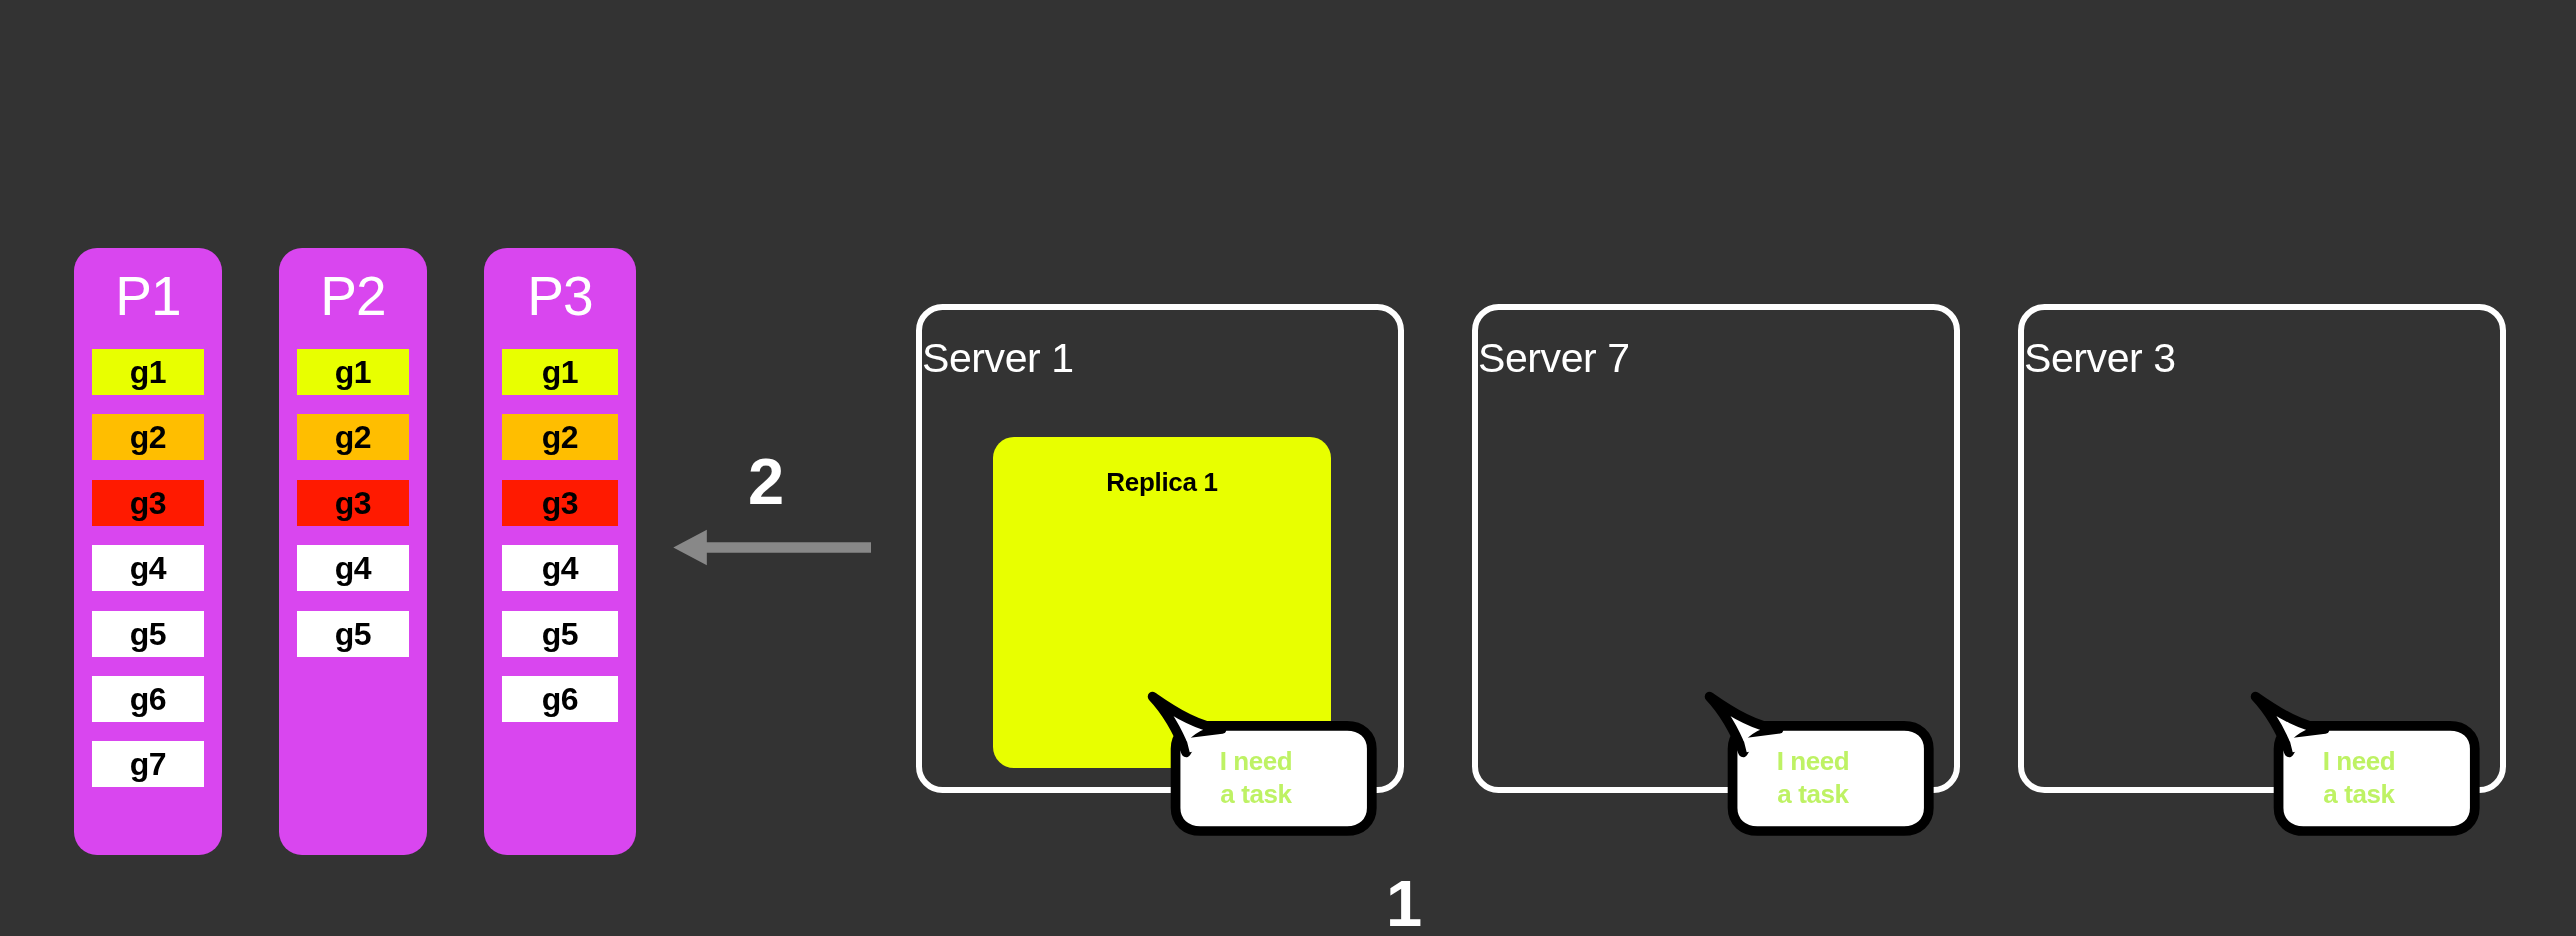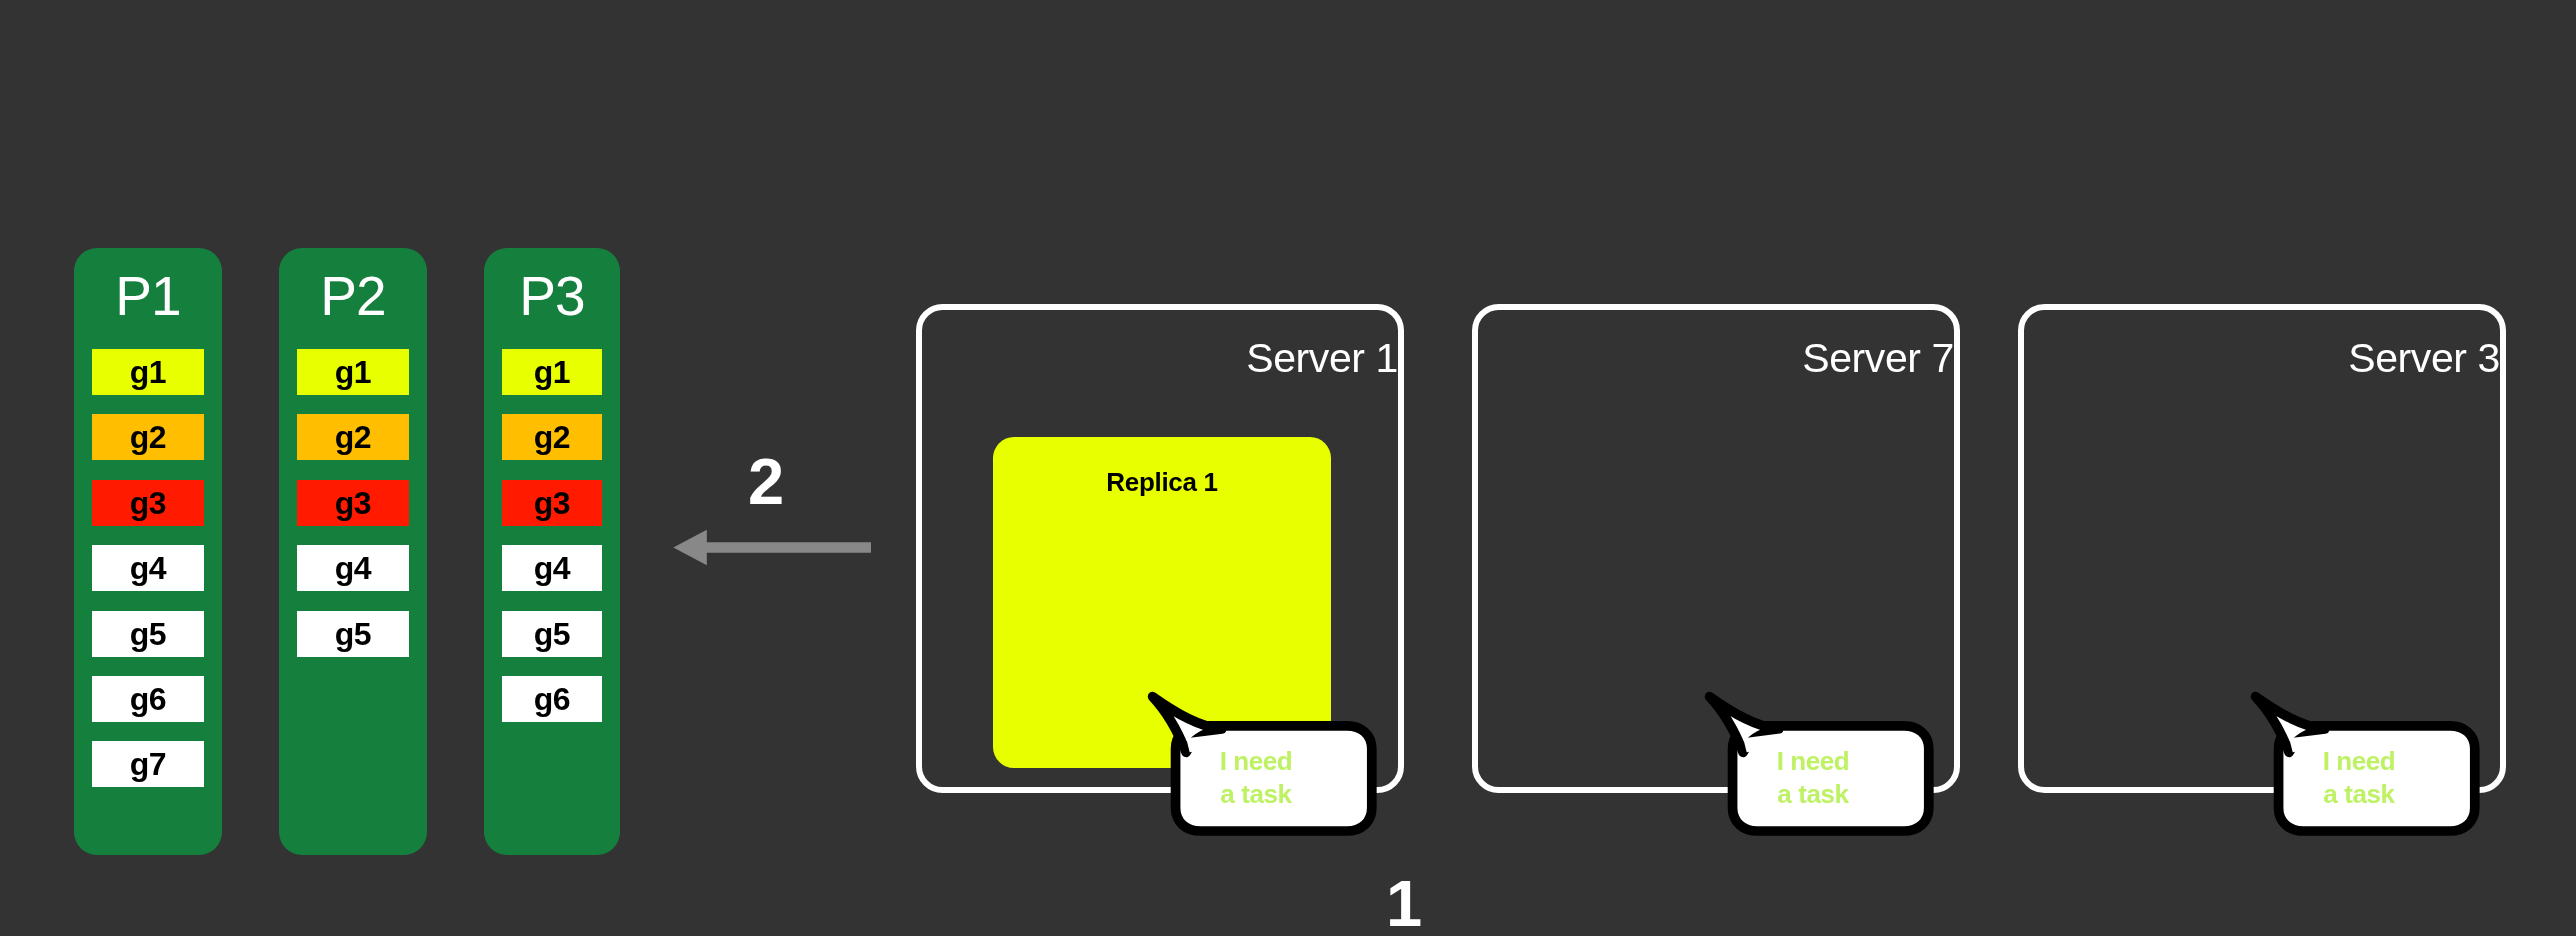--- a/index.html
+++ b/index.html
@@ -16,21 +16,21 @@
     position: relative;
     width: 2576px;
     height: 937px;
     background: #333333;
     overflow: hidden;
   }
 
   
   .partition-card {
     position: absolute;
-    background: #15803d;
+    background: #d946ef;
     border-radius: 23px;
     box-sizing: border-box;
   }
   .partition-title {
     position: absolute;
     left: 0;
     right: 0;
     top: 21px;
     text-align: center;
     color: #ffffff;
@@ -79,21 +79,21 @@
     border: 6.2px solid #ffffff;
     border-radius: 26.5px;
     box-sizing: border-box;
     background: transparent;
   }
   .server-title {
     position: absolute;
     left: 0;
     right: 0;
     top: 28px;
-    text-align: right;
+    text-align: left;
     color: #ffffff;
     font-size: 41px;
     font-weight: 400;
     line-height: 1;
     letter-spacing: -0.4px;
     white-space: nowrap;
   }
   .replica-box {
     position: absolute;
     border-radius: 21px;
@@ -160,21 +160,21 @@
     <div class="partition-title">P2</div>
     <div class="slot-stack">
       <div class="slot" style="background:#E8FF00;">g1</div>
       <div class="slot" style="background:#FFBE00;">g2</div>
       <div class="slot" style="background:#FF1A00;">g3</div>
       <div class="slot" style="background:#FFFFFF;">g4</div>
       <div class="slot" style="background:#FFFFFF;">g5</div>
     </div>
   </div>
 
-  <div class="partition-card" style="left:484px; top:248px; width:136px; height:607px;">
+  <div class="partition-card" style="left:484px; top:248px; width:152px; height:607px;">
     <div class="partition-title">P3</div>
     <div class="slot-stack">
       <div class="slot" style="background:#E8FF00;">g1</div>
       <div class="slot" style="background:#FFBE00;">g2</div>
       <div class="slot" style="background:#FF1A00;">g3</div>
       <div class="slot" style="background:#FFFFFF;">g4</div>
       <div class="slot" style="background:#FFFFFF;">g5</div>
       <div class="slot" style="background:#FFFFFF;">g6</div>
     </div>
   </div>

